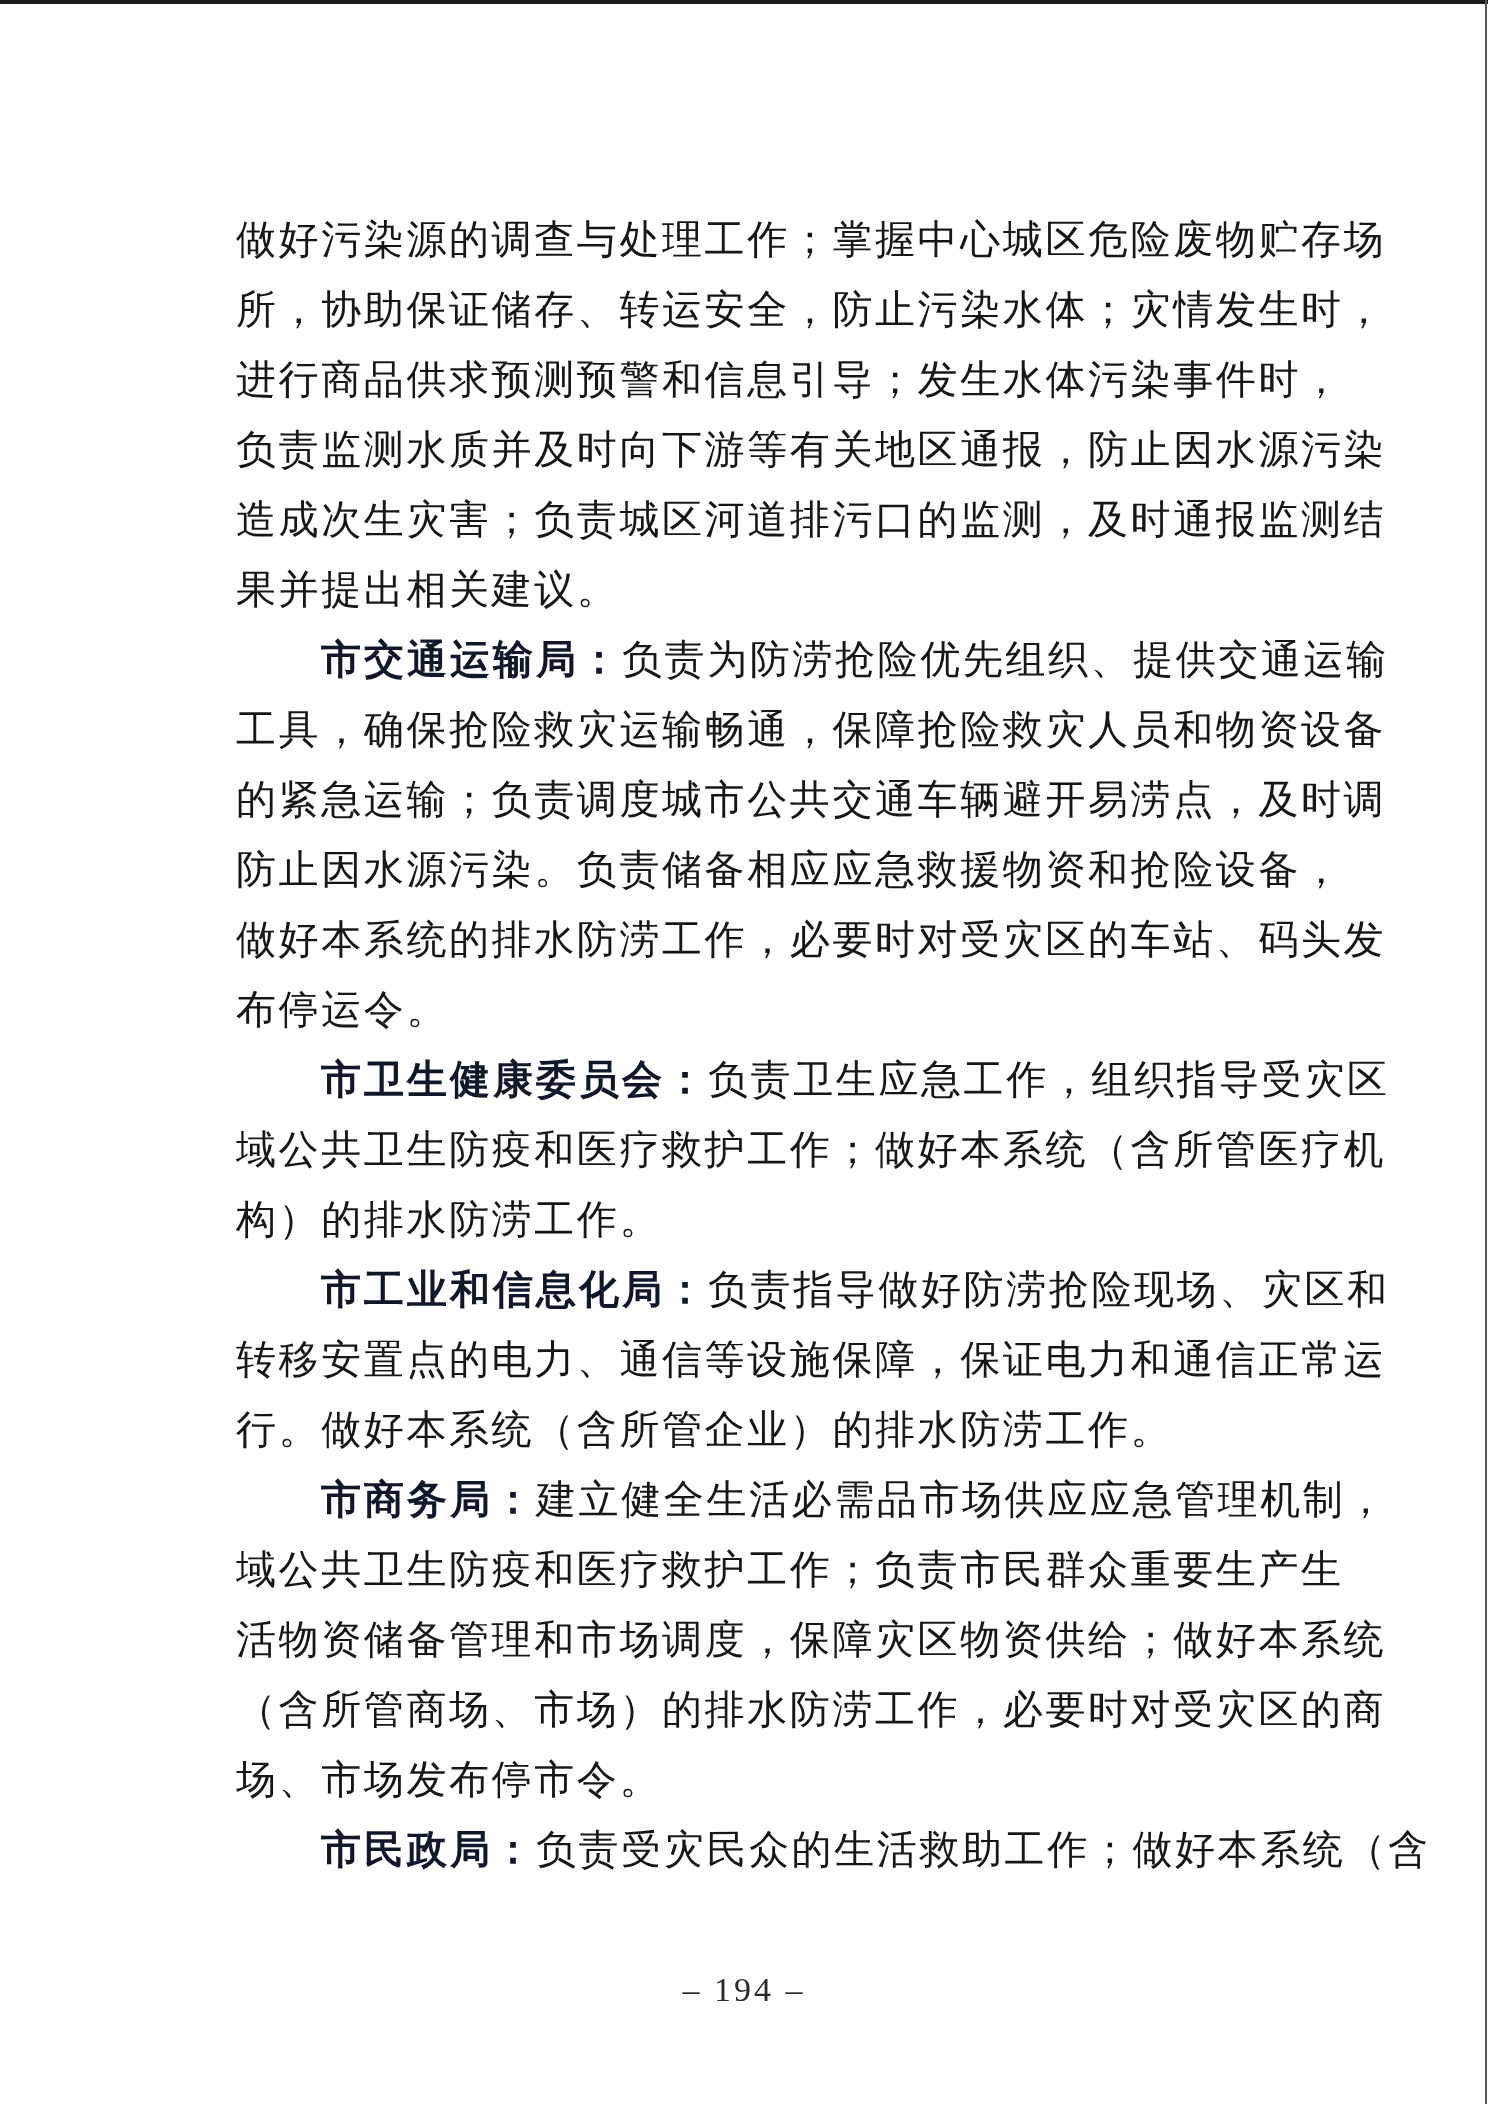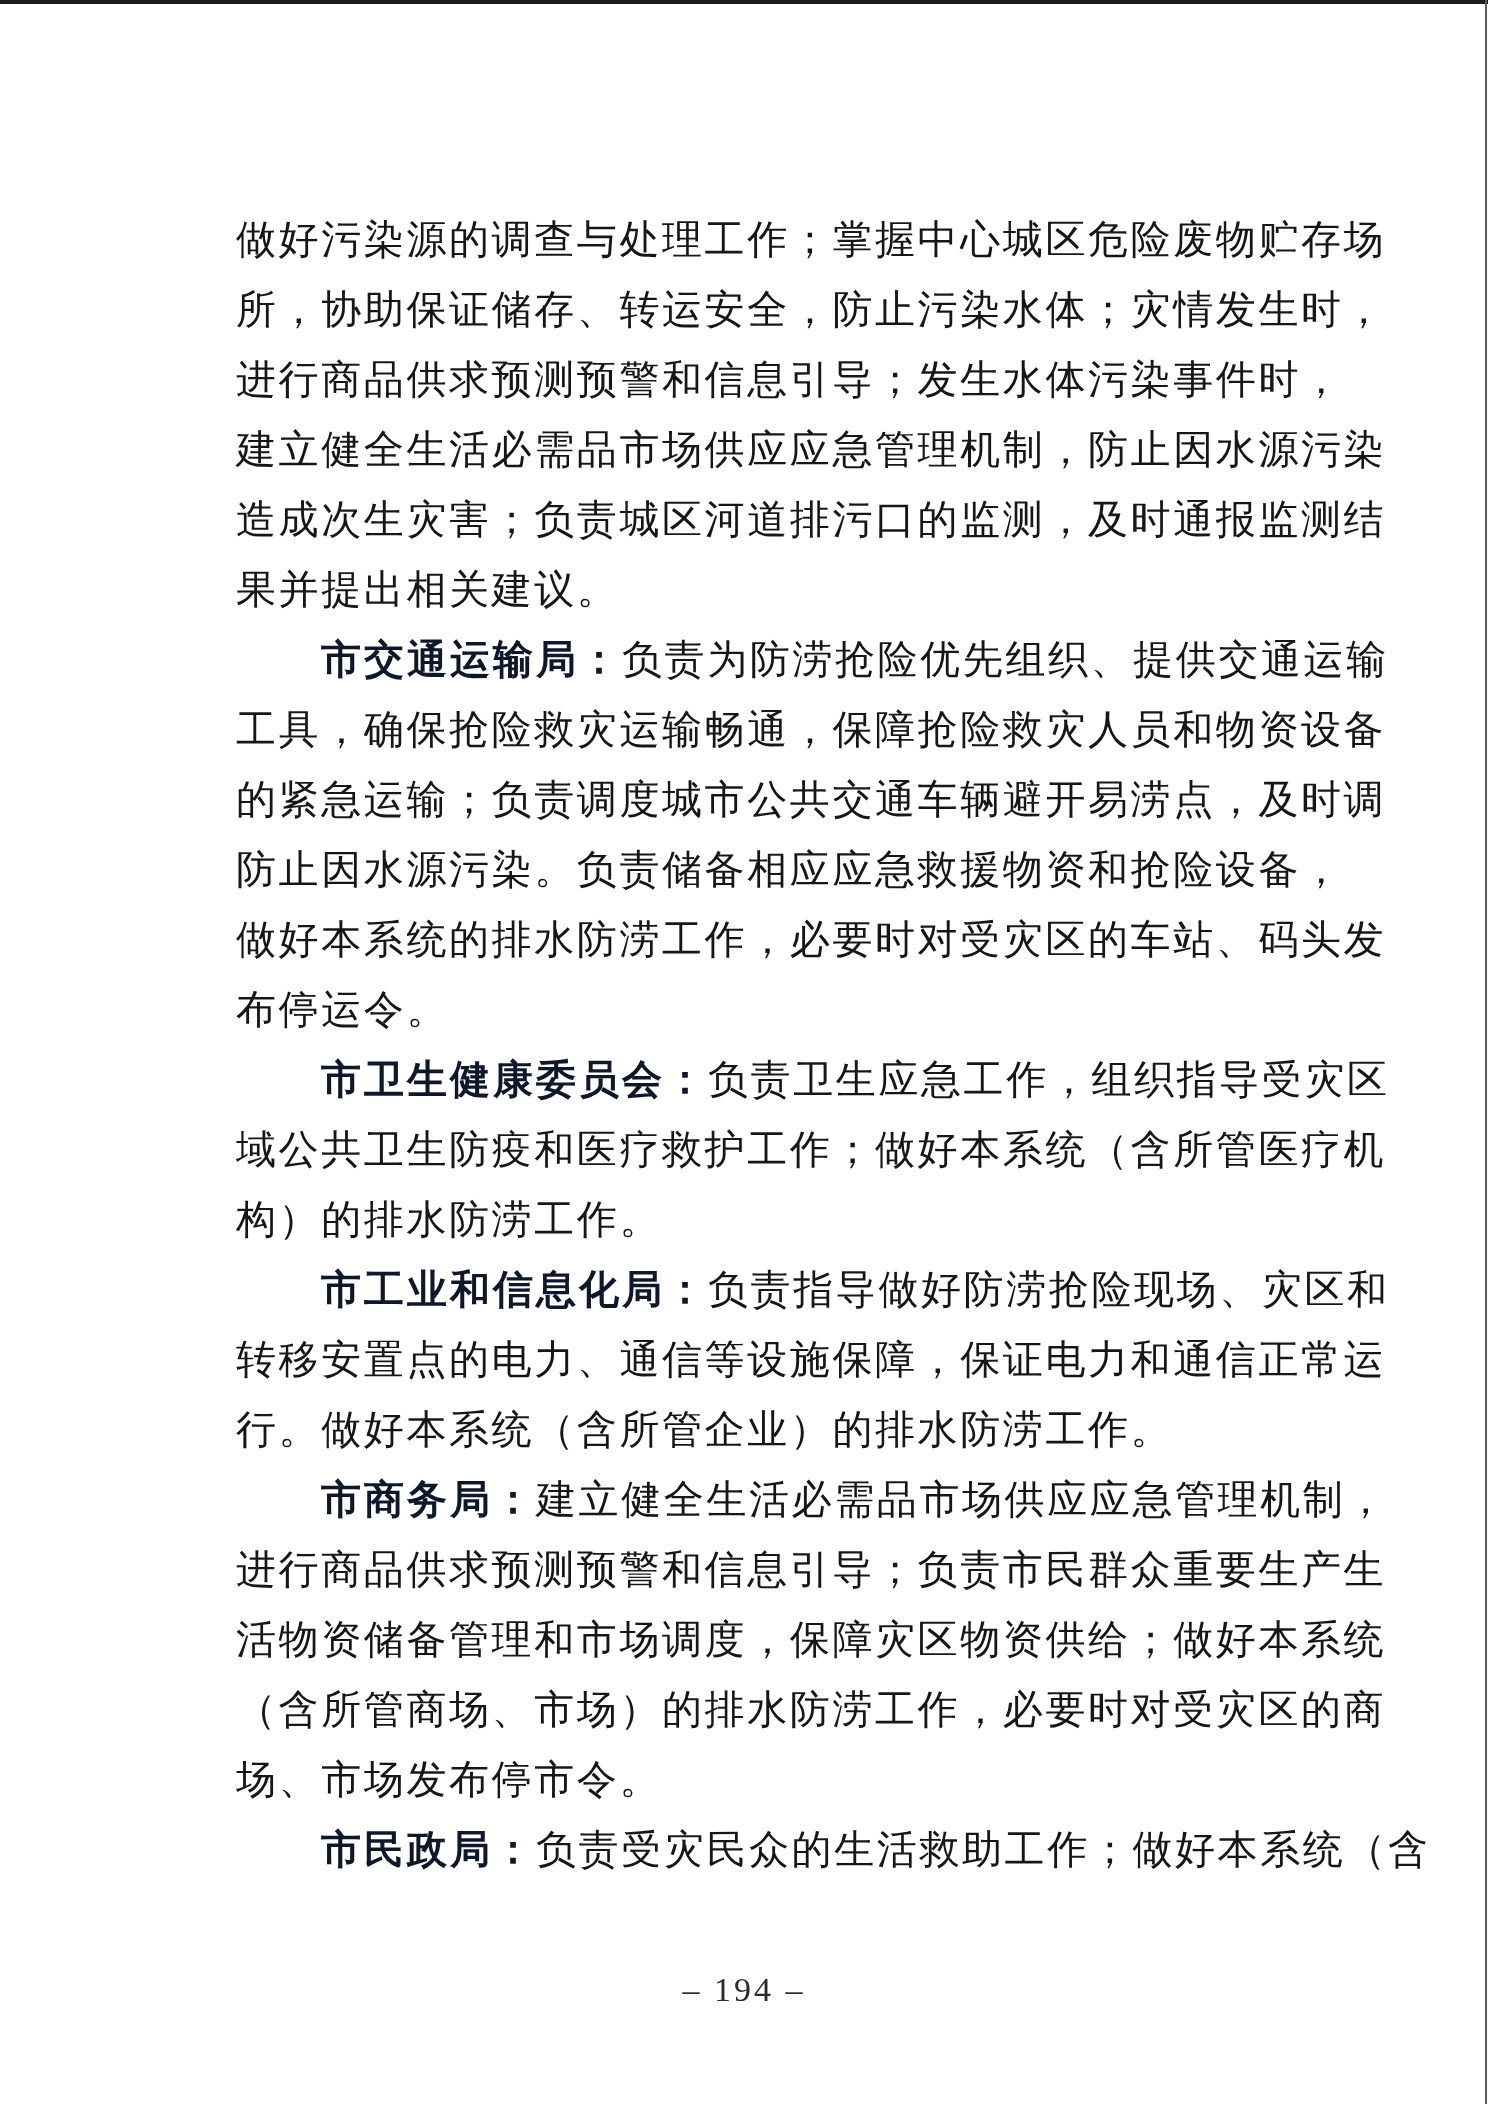--- a/index.html
+++ b/index.html
@@ -68,36 +68,36 @@
 </head>
 <body>
 
 <div class="top-border"></div>
 <div class="right-border"></div>
 
 <div class="text-block">
     <div class="line">做好污染源的调查与处理工作；掌握中心城区危险废物贮存场</div>
     <div class="line">所，协助保证储存、转运安全，防止污染水体；灾情发生时，</div>
     <div class="line">进行商品供求预测预警和信息引导；发生水体污染事件时，</div>
-    <div class="line">建立健全生活必需品市场供应应急管理机制，防止因水源污染</div>
+    <div class="line">负责监测水质并及时向下游等有关地区通报，防止因水源污染</div>
     <div class="line">造成次生灾害；负责城区河道排污口的监测，及时通报监测结</div>
     <div class="line">果并提出相关建议。</div>
     <div class="line indent"><b class="head">市交通运输局：</b>负责为防涝抢险优先组织、提供交通运输</div>
     <div class="line">工具，确保抢险救灾运输畅通，保障抢险救灾人员和物资设备</div>
     <div class="line">的紧急运输；负责调度城市公共交通车辆避开易涝点，及时调</div>
     <div class="line">防止因水源污染。负责储备相应应急救援物资和抢险设备，</div>
     <div class="line">做好本系统的排水防涝工作，必要时对受灾区的车站、码头发</div>
     <div class="line">布停运令。</div>
     <div class="line indent"><b class="head">市卫生健康委员会：</b>负责卫生应急工作，组织指导受灾区</div>
     <div class="line">域公共卫生防疫和医疗救护工作；做好本系统（含所管医疗机</div>
     <div class="line">构）的排水防涝工作。</div>
     <div class="line indent"><b class="head">市工业和信息化局：</b>负责指导做好防涝抢险现场、灾区和</div>
     <div class="line">转移安置点的电力、通信等设施保障，保证电力和通信正常运</div>
     <div class="line">行。做好本系统（含所管企业）的排水防涝工作。</div>
     <div class="line indent"><b class="head">市商务局：</b>建立健全生活必需品市场供应应急管理机制，</div>
-    <div class="line">进行商品供求预测预警和信息引导；负责市民群众重要生产生</div>
+    <div class="line">域公共卫生防疫和医疗救护工作；负责市民群众重要生产生</div>
     <div class="line">活物资储备管理和市场调度，保障灾区物资供给；做好本系统</div>
     <div class="line">（含所管商场、市场）的排水防涝工作，必要时对受灾区的商</div>
     <div class="line">场、市场发布停市令。</div>
     <div class="line indent"><b class="head">市民政局：</b>负责受灾民众的生活救助工作；做好本系统（含</div>
   </div>
 
 <div class="page-number">– 194 –</div>
 
 </body></html>

